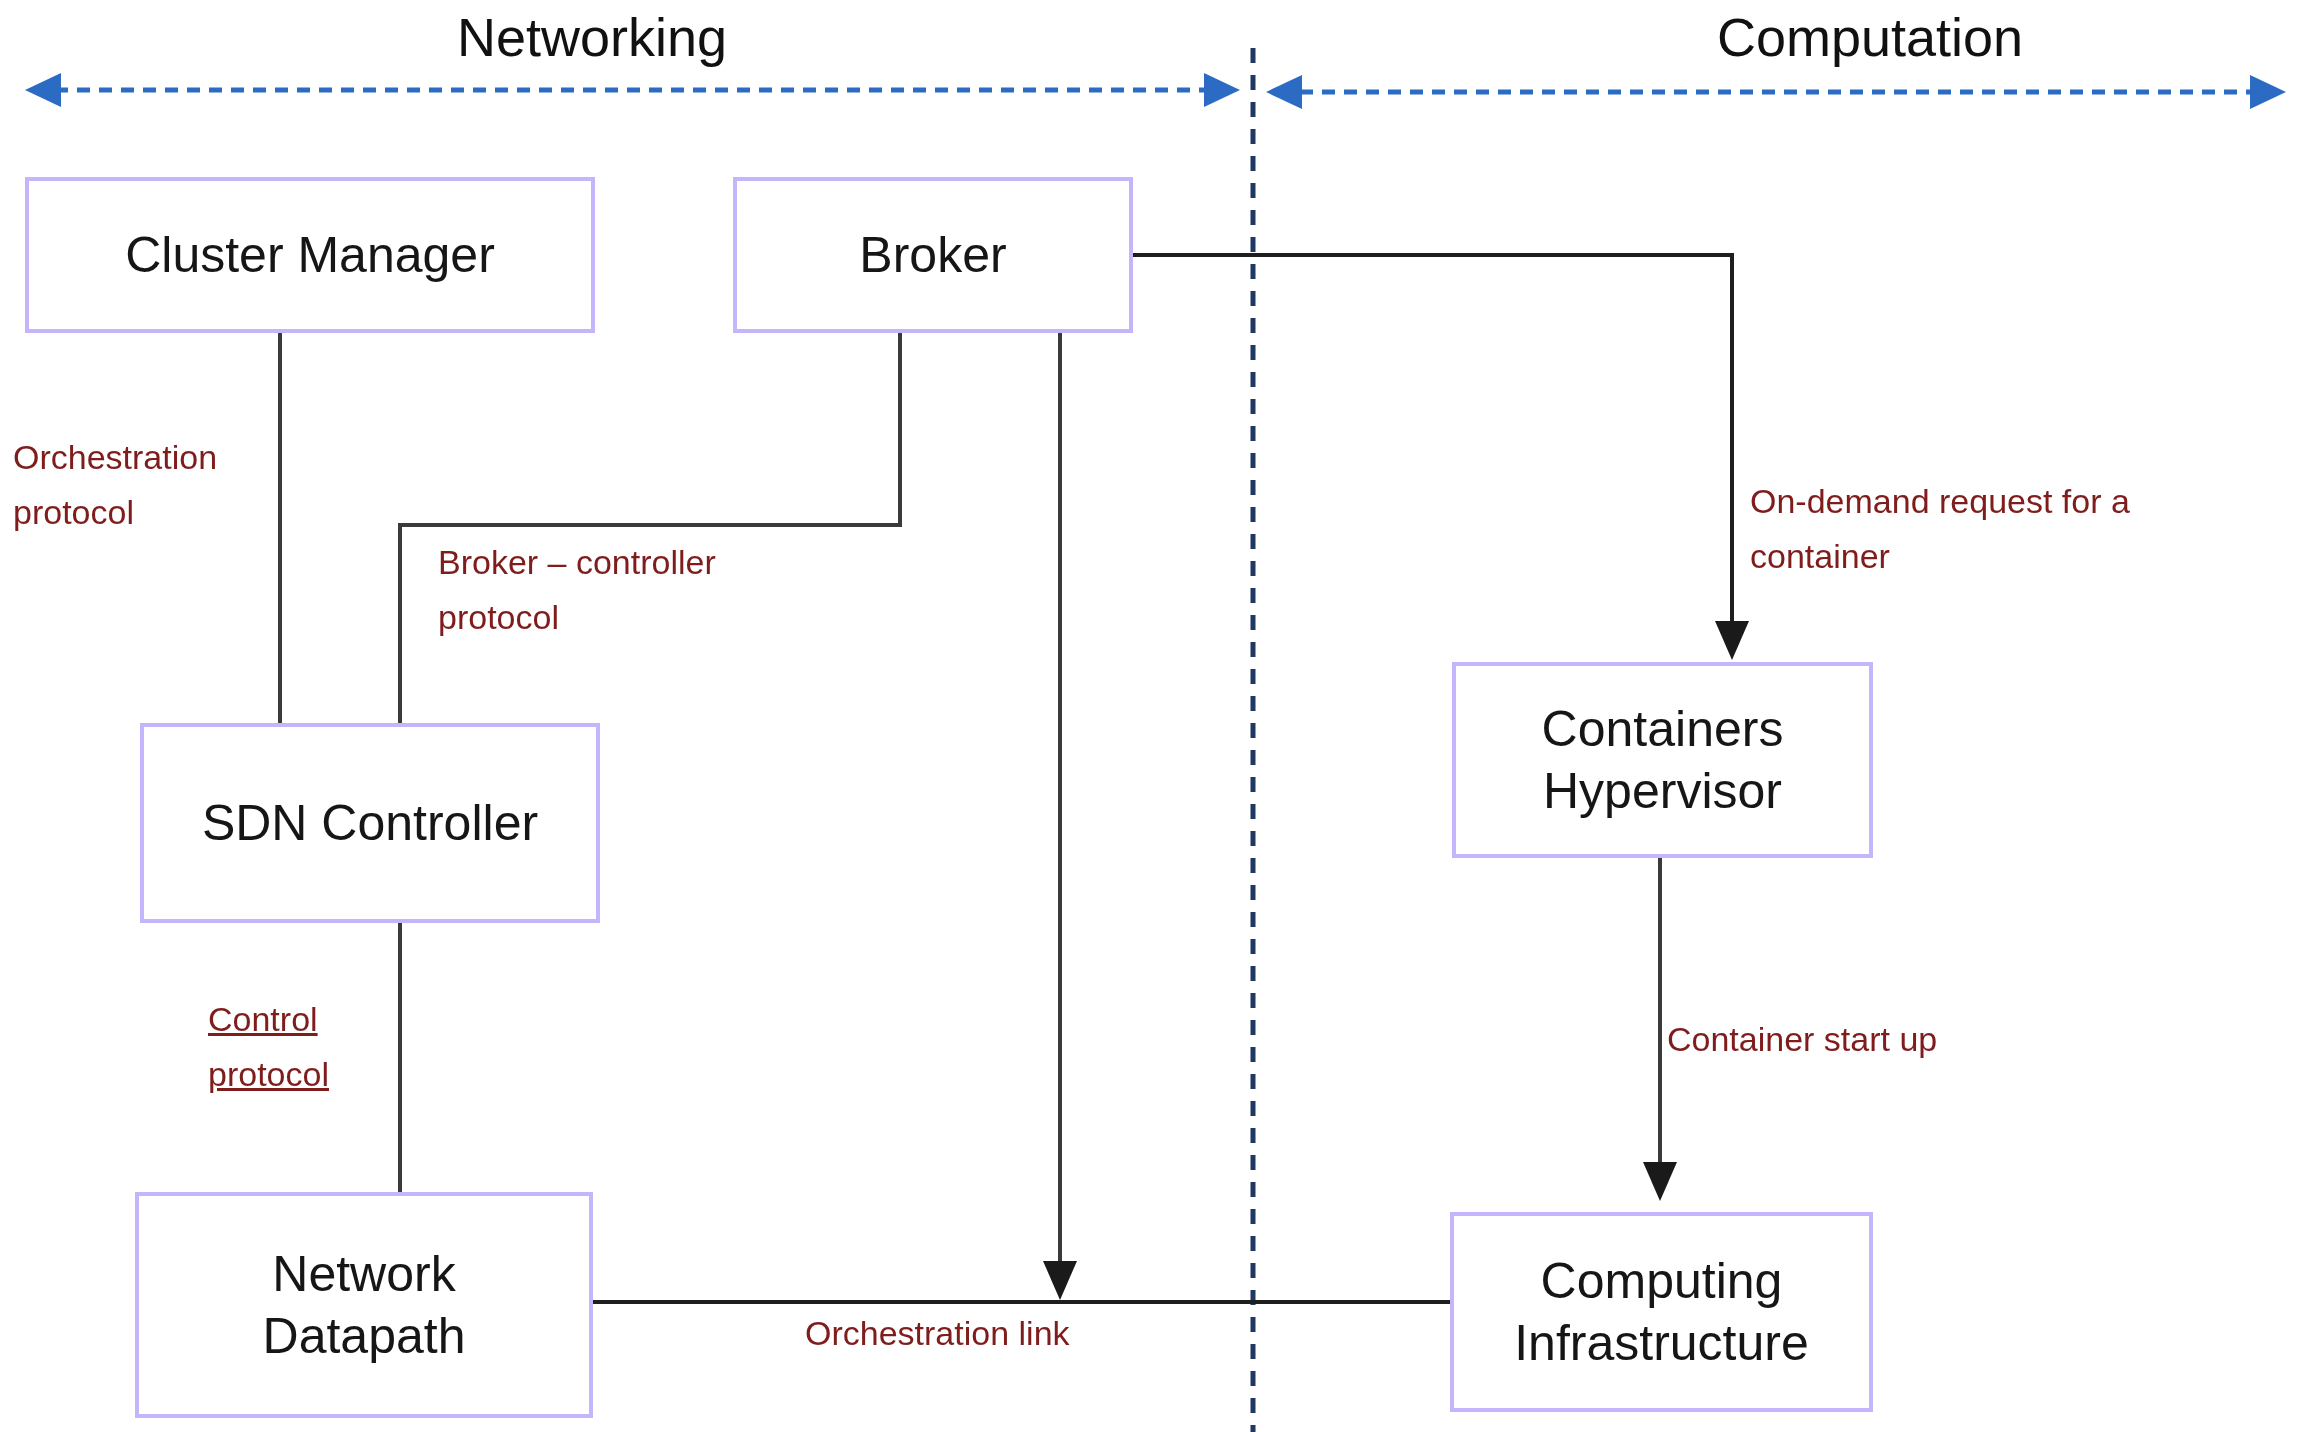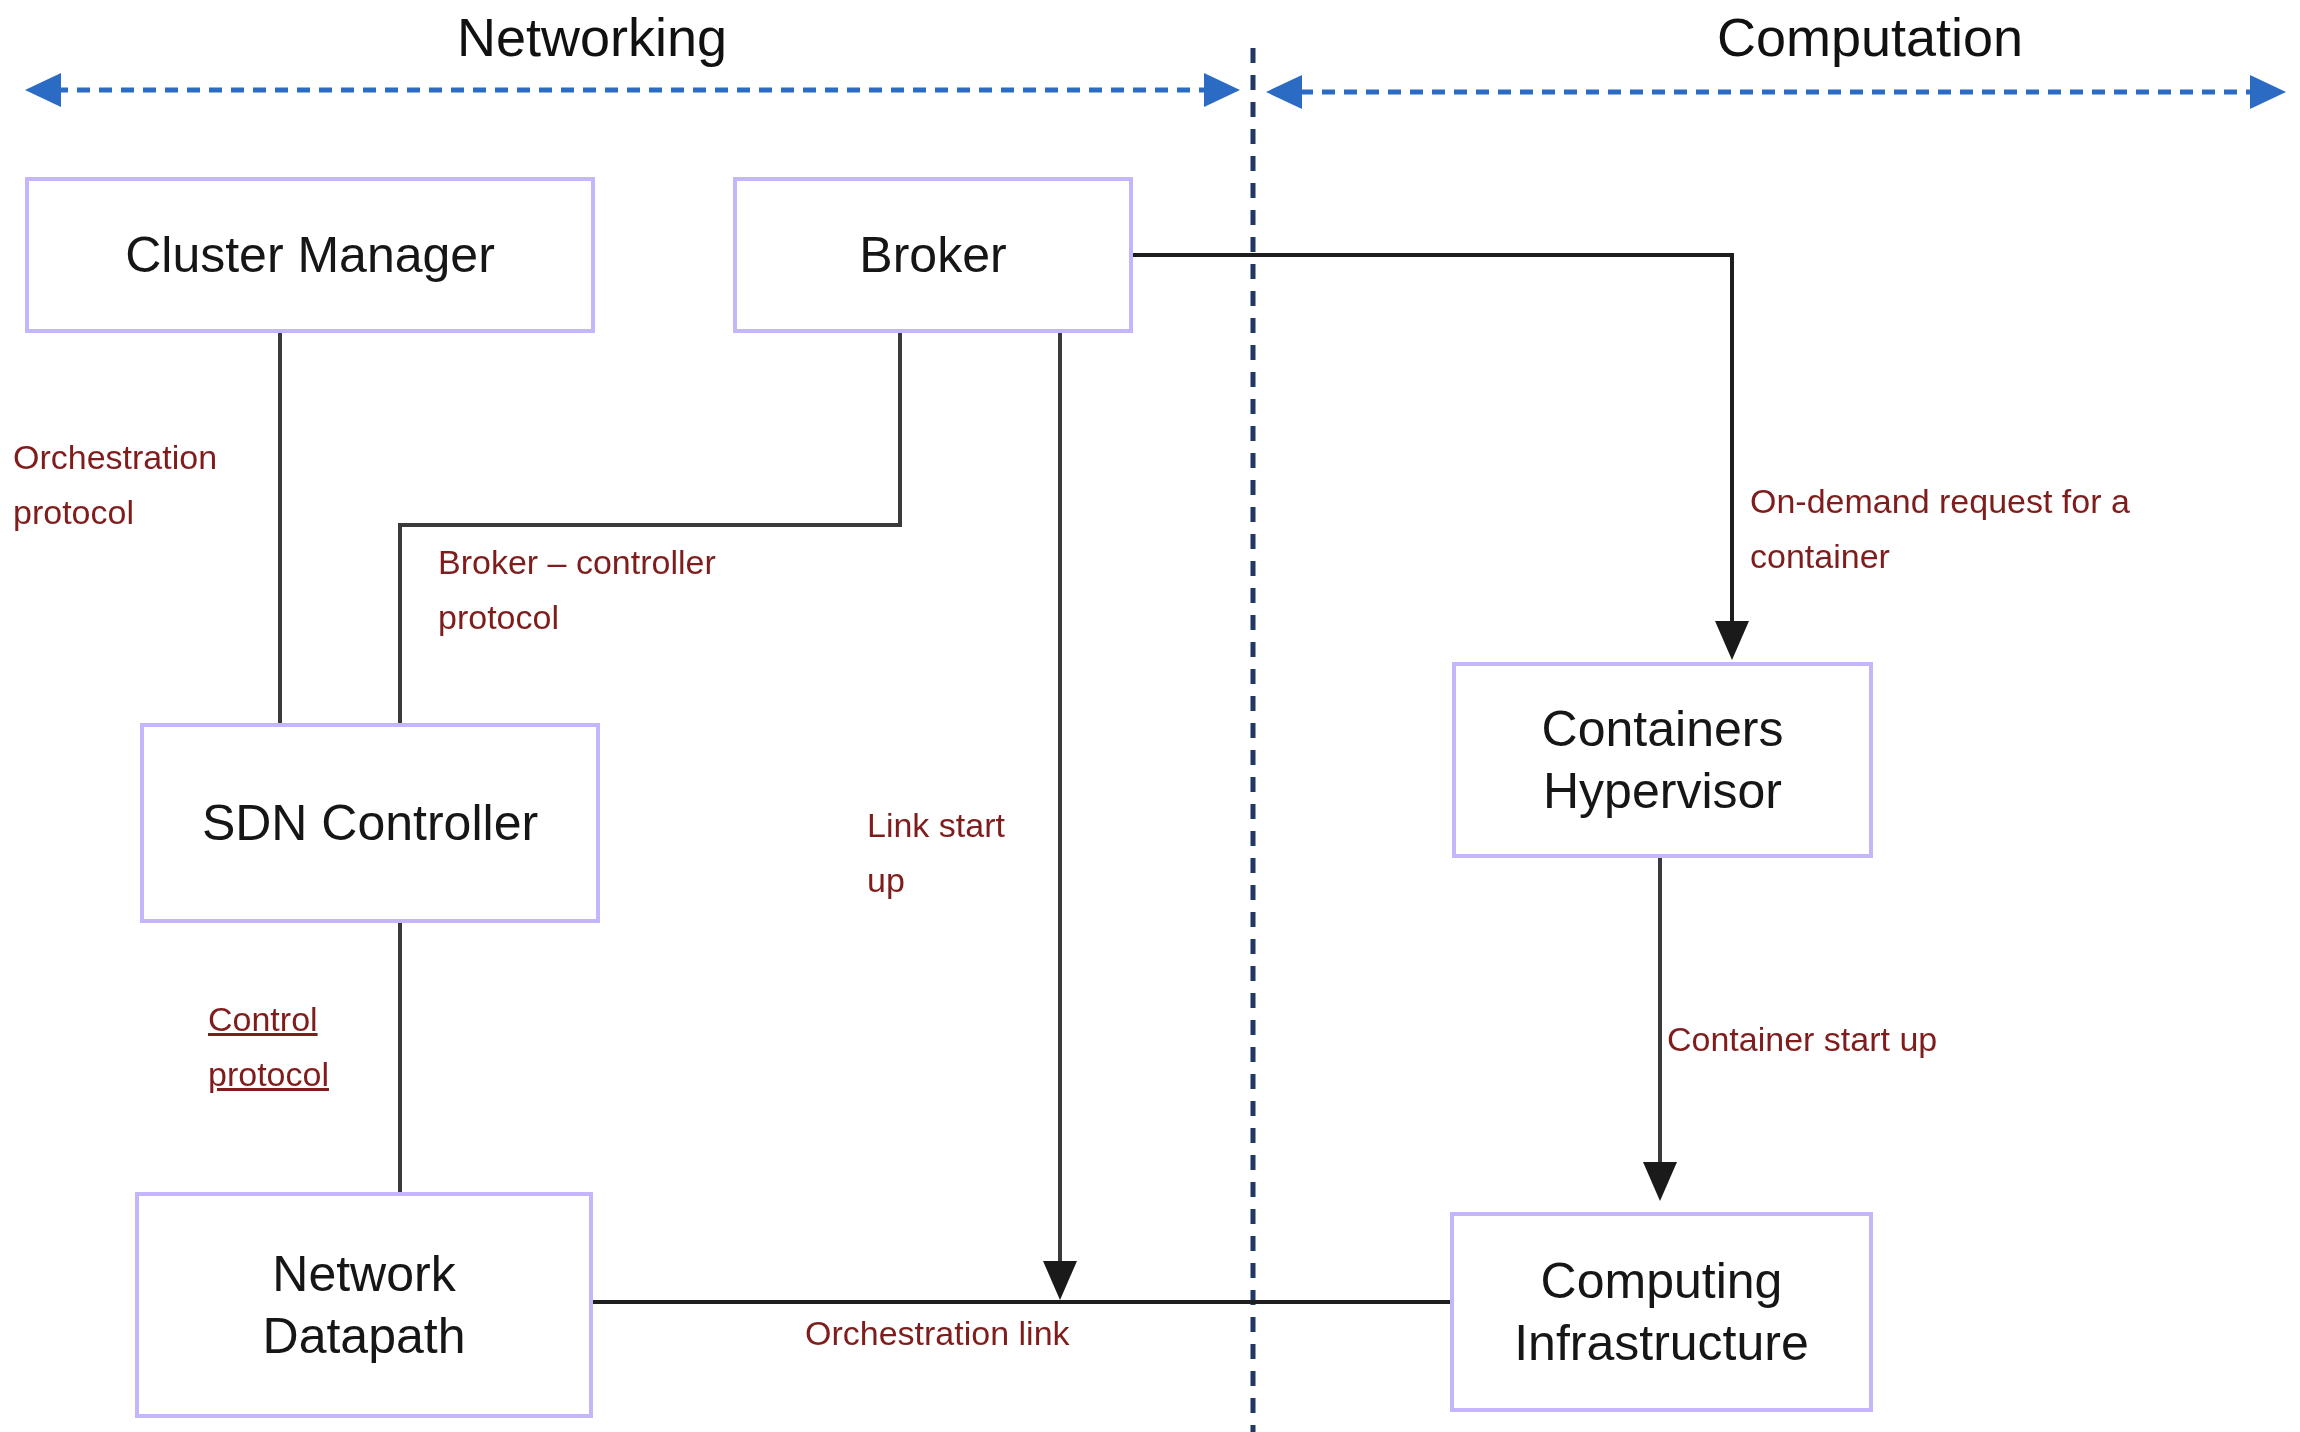--- a/index.html
+++ b/index.html
@@ -74,22 +74,20 @@
 
   <div class="node" style="left:1450px;top:1212px;width:423px;height:200px;">Computing
 Infrastructure</div>
 
   <div class="lbl" style="left:13px;top:430px;">Orchestration
 protocol</div>
 
   <div class="lbl" style="left:438px;top:535px;">Broker – controller
 protocol</div>
 
-  <div class="lbl" style="left:867px;top:798px;">Link start
-up</div>
 
   <div class="lbl" style="left:208px;top:992px;text-decoration:underline;">Control
 protocol</div>
 
   <div class="lbl" style="left:805px;top:1306px;">Orchestration link</div>
 
   <div class="lbl" style="left:1750px;top:474px;">On-demand request for a
 container</div>
 
   <div class="lbl" style="left:1667px;top:1012px;">Container start up</div>

